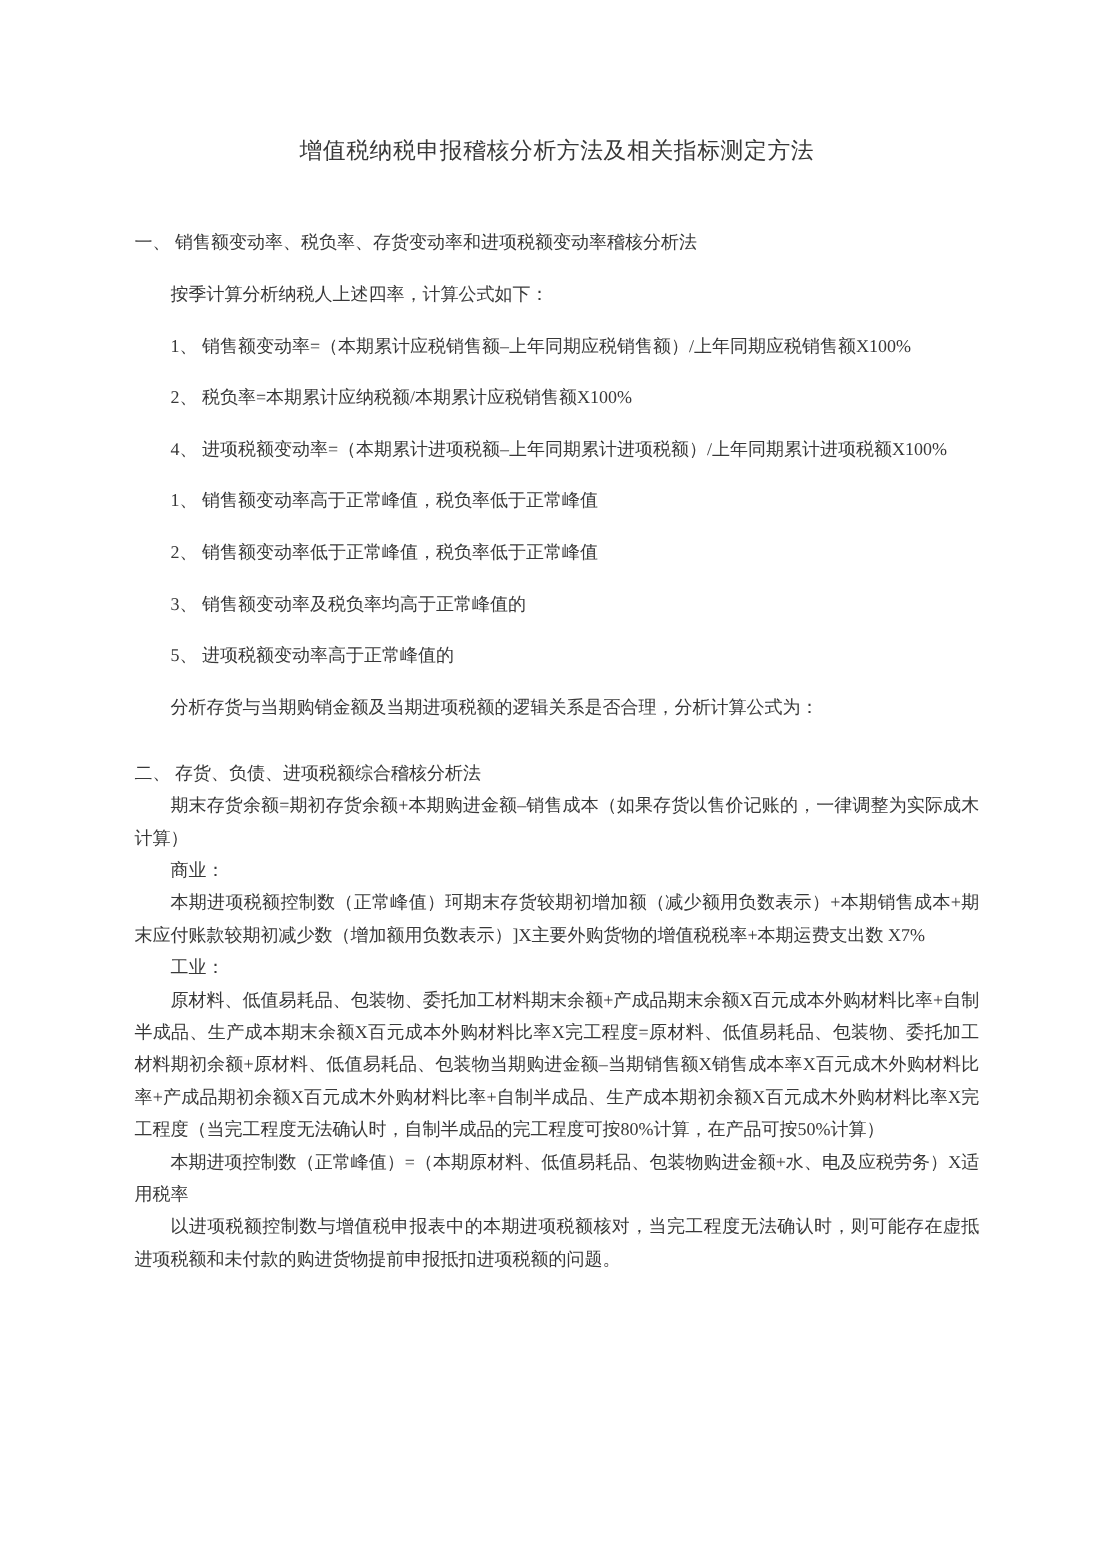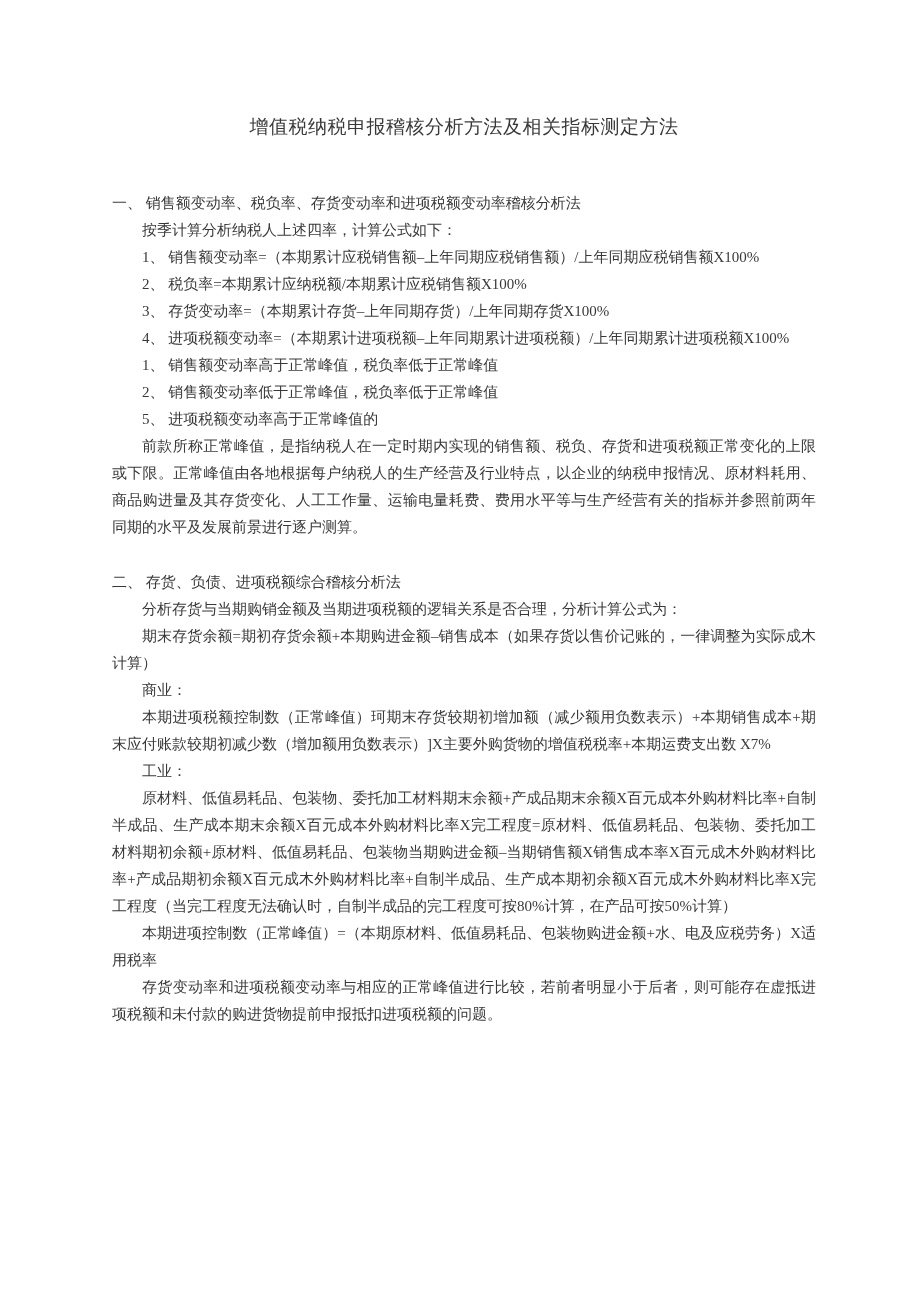--- a/index.html
+++ b/index.html
@@ -32,52 +32,51 @@
     margin-top: 28px;
   }
   .para {
     margin: 0;
     text-align: justify;
   }
   .indent {
     text-indent: 2em;
   }
   .li {
-    margin: 0 0;
+    margin: 16px 0;
     text-indent: 2em;
     text-align: justify;
   }
 </style>
 </head>
 <body>
 
 <div class="page">
 
   <h1 class="doc-title">增值税纳税申报稽核分析方法及相关指标测定方法</h1>
 
   <p class="para sec-heading">一、 销售额变动率、税负率、存货变动率和进项税额变动率稽核分析法</p>
 
   <p class="li">按季计算分析纳税人上述四率，计算公式如下：</p>
 
   <p class="li">1、 销售额变动率=（本期累计应税销售额–上年同期应税销售额）/上年同期应税销售额X100%</p>
   <p class="li">2、 税负率=本期累计应纳税额/本期累计应税销售额X100%</p>
-  <p class="li">3、 存货变动率=（本期累计存货–上年同期存货）/上年同期存货X100%</p>
   <p class="li">4、 进项税额变动率=（本期累计进项税额–上年同期累计进项税额）/上年同期累计进项税额X100%</p>
 
 
   <p class="li">1、 销售额变动率高于正常峰值，税负率低于正常峰值</p>
   <p class="li">2、 销售额变动率低于正常峰值，税负率低于正常峰值</p>
+  <p class="li">3、 销售额变动率及税负率均高于正常峰值的</p>
   <p class="li">5、 进项税额变动率高于正常峰值的</p>
 
-  <p class="para indent">前款所称正常峰值，是指纳税人在一定时期内实现的销售额、税负、存货和进项税额正常变化的上限或下限。正常峰值由各地根据每户纳税人的生产经营及行业特点，以企业的纳税申报情况、原材料耗用、商品购进量及其存货变化、人工工作量、运输电量耗费、费用水平等与生产经营有关的指标并参照前两年同期的水平及发展前景进行逐户测算。</p>
+
+  <p class="para indent">分析存货与当期购销金额及当期进项税额的逻辑关系是否合理，分析计算公式为：</p>
 
   <p class="para sec-heading gap-top">二、 存货、负债、进项税额综合稽核分析法</p>
-
-  <p class="para indent">分析存货与当期购销金额及当期进项税额的逻辑关系是否合理，分析计算公式为：</p>
   <p class="para indent">期末存货余额=期初存货余额+本期购进金额–销售成本（如果存货以售价记账的，一律调整为实际成木计算）</p>
   <p class="para indent">商业：</p>
   <p class="para indent">本期进项税额控制数（正常峰值）珂期末存货较期初增加额（减少额用负数表示）+本期销售成本+期末应付账款较期初减少数（增加额用负数表示）]X主要外购货物的增值税税率+本期运费支出数 X7%</p>
   <p class="para indent">工业：</p>
   <p class="para indent">原材料、低值易耗品、包装物、委托加工材料期末余额+产成品期末余额X百元成本外购材料比率+自制半成品、生产成本期末余额X百元成本外购材料比率X完工程度=原材料、低值易耗品、包装物、委托加工材料期初余额+原材料、低值易耗品、包装物当期购进金额–当期销售额X销售成本率X百元成木外购材料比率+产成品期初余额X百元成木外购材料比率+自制半成品、生产成本期初余额X百元成木外购材料比率X完工程度（当完工程度无法确认时，自制半成品的完工程度可按80%计算，在产品可按50%计算）</p>
   <p class="para indent">本期进项控制数（正常峰值）=（本期原材料、低值易耗品、包装物购进金额+水、电及应税劳务）X适用税率</p>
-  <p class="para indent">存货变动率和进项税额变动率与相应的正常峰值进行比较，若前者明显小于后者，则可能存在虚抵进项税额和未付款的购进货物提前申报抵扣进项税额的问题。</p>
+  <p class="para indent">以进项税额控制数与增值税申报表中的本期进项税额核对，当完工程度无法确认时，则可能存在虚抵进项税额和未付款的购进货物提前申报抵扣进项税额的问题。</p>
 
 </div>
 
 </body></html>

